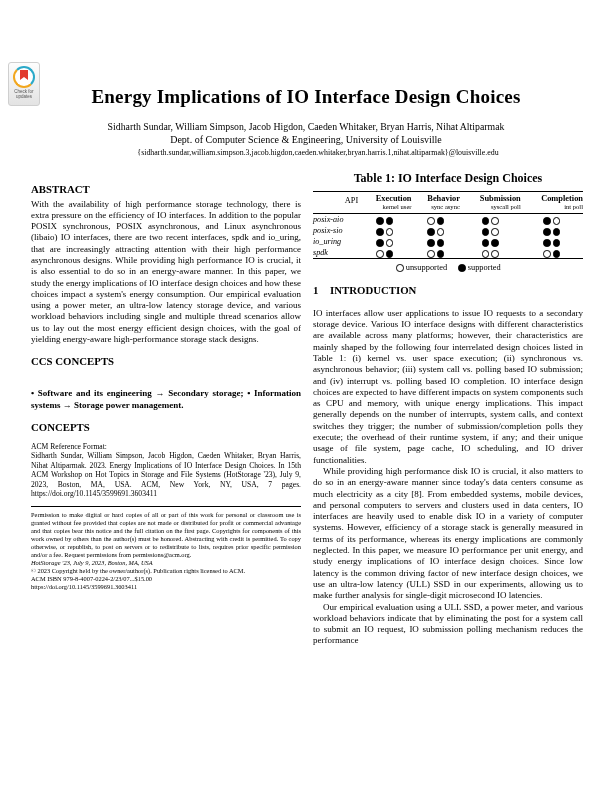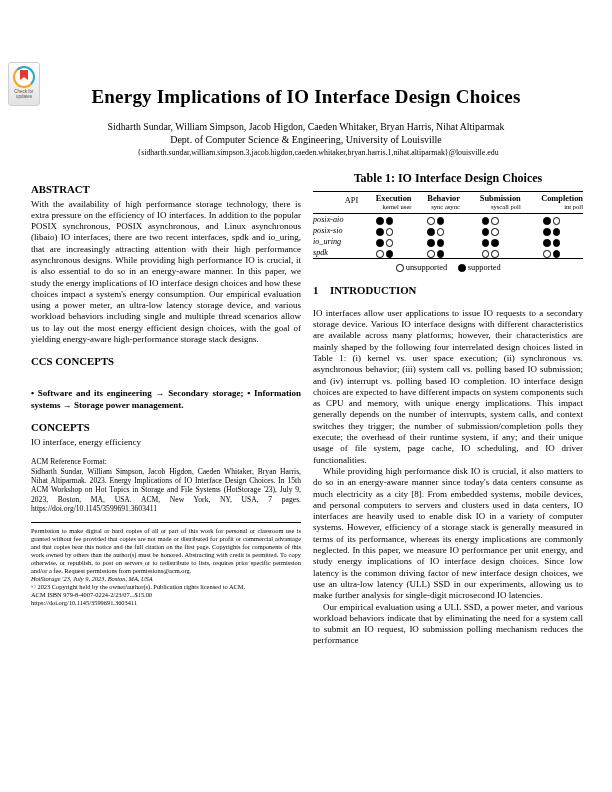--- a/index.html
+++ b/index.html
@@ -75,21 +75,20 @@
   <div class="columns">
 
     <div class="col">
       <div class="sec-head first">ABSTRACT</div>
       <div class="body-text">With the availability of high performance storage technology, there is extra pressure on the efficiency of IO interfaces. In addition to the popular POSIX synchronous, POSIX asynchronous, and Linux asynchronous (libaio) IO interfaces, there are two recent interfaces, spdk and io_uring, that are increasingly attracting attention with their high performance asynchronous designs. While providing high performance IO is crucial, it is also essential to do so in an energy-aware manner. In this paper, we study the energy implications of IO interface design choices and how these choices impact a system's energy consumption. Our empirical evaluation using a power meter, an ultra-low latency storage device, and various workload behaviors including single and multiple thread scenarios allow us to lay out the most energy efficient design choices, with the goal of yielding energy-aware high-performance storage stack designs.</div>
 
       <div class="sec-head">CCS CONCEPTS</div>
       <div class="ccs-text">• Software and its engineering → Secondary storage; • Information systems → Storage power management.</div>
 
       <div class="sec-head">CONCEPTS</div>
-      <div class="body-text">IO interface, energy efficiency</div>
 
       <div class="ref-label">ACM Reference Format:</div>
       <div class="ref-text">Sidharth Sundar, William Simpson, Jacob Higdon, Caeden Whitaker, Bryan Harris, Nihat Altiparmak. 2023. Energy Implications of IO Interface Design Choices. In 15th ACM Workshop on Hot Topics in Storage and File Systems (HotStorage '23), July 9, 2023, Boston, MA, USA. ACM, New York, NY, USA, 7 pages. https://doi.org/10.1145/3599691.3603411</div>
 
       <div class="footnote">
         <div class="fn-text">Permission to make digital or hard copies of all or part of this work for personal or classroom use is granted without fee provided that copies are not made or distributed for profit or commercial advantage and that copies bear this notice and the full citation on the first page. Copyrights for components of this work owned by others than the author(s) must be honored. Abstracting with credit is permitted. To copy otherwise, or republish, to post on servers or to redistribute to lists, requires prior specific permission and/or a fee. Request permissions from permissions@acm.org.</div>
         <div class="fn-line fn-venue">HotStorage '23, July 9, 2023, Boston, MA, USA</div>
         <div class="fn-line">© 2023 Copyright held by the owner/author(s). Publication rights licensed to ACM.</div>
         <div class="fn-line">ACM ISBN 979-8-4007-0224-2/23/07...$15.00</div>
         <div class="fn-line"><a class="doilink" href="#">https://doi.org/10.1145/3599691.3603411</a></div>
@@ -144,17 +143,17 @@
       <div class="legend">
         <span class="dot"></span><span>unsupported</span><span class="gap"></span>
         <span class="dot f"></span><span>supported</span>
       </div>
 
       <div class="intro-head">
         <span class="num">1</span><span>INTRODUCTION</span>
       </div>
       <div class="body-text">IO interfaces allow user applications to issue IO requests to a secondary storage device. Various IO interface designs with different characteristics are available across many platforms; however, their characteristics are mainly shaped by the following four interrelated design choices listed in Table 1: (i) kernel vs. user space execution; (ii) synchronous vs. asynchronous behavior; (iii) system call vs. polling based IO submission; and (iv) interrupt vs. polling based IO completion. IO interface design choices are expected to have different impacts on system components such as CPU and memory, with unique energy implications. This impact generally depends on the number of interrupts, system calls, and context switches they trigger; the number of submission/completion polls they execute; the overhead of their runtime system, if any; and their unique usage of file system, page cache, IO scheduling, and IO driver functionalities.</div>
       <div class="body-text indent">While providing high performance disk IO is crucial, it also matters to do so in an energy-aware manner since today's data centers consume as much electricity as a city [8]. From embedded systems, mobile devices, and personal computers to servers and clusters used in data centers, IO interfaces are heavily used to enable disk IO in a variety of computer systems. However, efficiency of a storage stack is generally measured in terms of its performance, whereas its energy implications are commonly neglected. In this paper, we measure IO performance per unit energy, and study energy implications of IO interface design choices. Since low latency is the common driving factor of new interface design choices, we use an ultra-low latency (ULL) SSD in our experiments, allowing us to make further analysis for single-digit microsecond IO latencies.</div>
-      <div class="body-text indent">Our empirical evaluation using a ULL SSD, a power meter, and various workload behaviors indicate that by eliminating the need for a system call to submit an IO request, IO submission polling mechanism reduces the performance</div>
+      <div class="body-text indent">Our empirical evaluation using a ULL SSD, a power meter, and various workload behaviors indicate that by eliminating the post for a system call to submit an IO request, IO submission polling mechanism reduces the performance</div>
     </div>
 
   </div>
 </div>
 
 </body></html>

